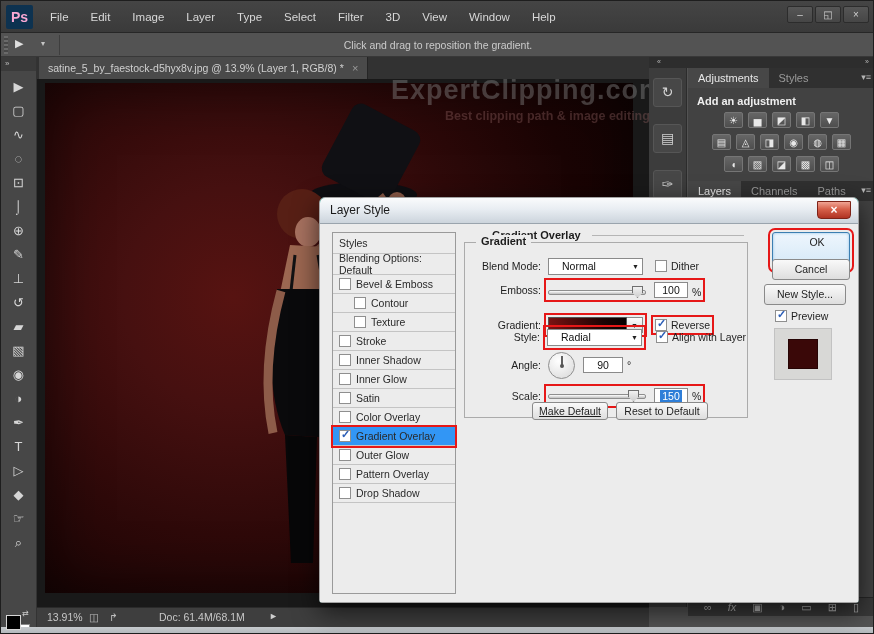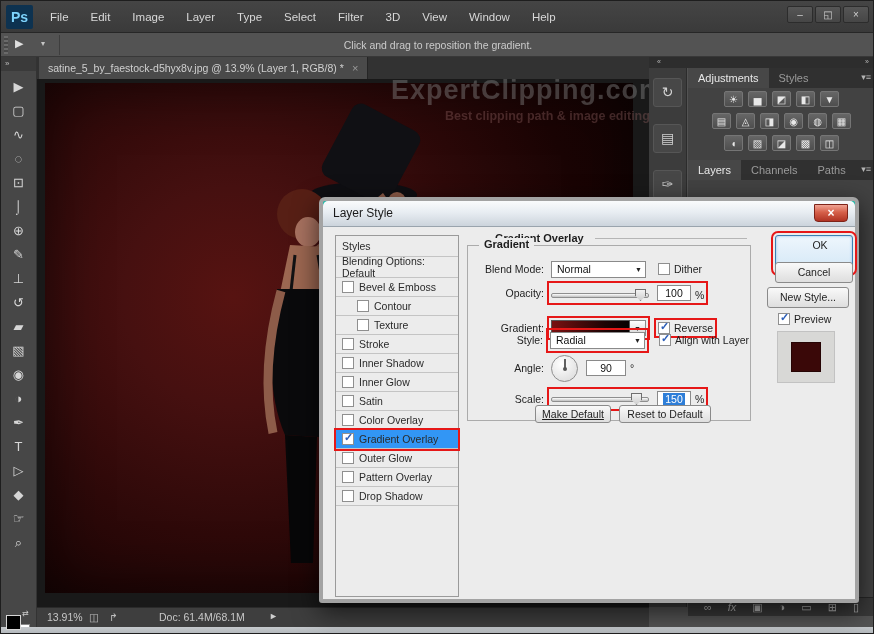--- a/index.html
+++ b/index.html
@@ -5,21 +5,21 @@
   * { box-sizing: border-box; margin: 0; padding: 0; }
   html,body { background:#6b6b6b; }
   body { font-family:"Liberation Sans", sans-serif; }
   #app { position:relative; width:874px; height:634px; background:#535353; overflow:hidden;
          border:1px solid #1e1e1e; }
 
   
   #titlebar { position:absolute; left:0; top:0; width:874px; height:32px;
               background:linear-gradient(#454545,#3a3a3a); border-bottom:1px solid #272727; }
   #ps-logo { position:absolute; left:5px; top:4px; width:27px; height:24px; background:#0d3250;
-             color:#7dd3fc; font-weight:bold; font-size:14px; text-align:center; line-height:24px;
+             color:#f9a8d4; font-weight:bold; font-size:14px; text-align:center; line-height:24px;
              border-radius:2px; }
   #menus { position:absolute; left:38px; top:0; height:32px; display:flex; align-items:center; }
   .menu-item { color:#d8d8d8; font-size:11.5px; padding:0 11px; line-height:32px; cursor:default; }
   #win-controls { position:absolute; right:6px; top:5px; display:flex; gap:2px; }
   .win-btn { width:26px; height:17px; background:linear-gradient(#565656,#464646);
              border:1px solid #2c2c2c; border-radius:2px; color:#cfcfcf; font-size:10px;
              text-align:center; line-height:15px; }
 
   
   #optionsbar { position:absolute; left:0; top:32px; width:874px; height:24px; background:#535353;
@@ -99,21 +99,21 @@
             border-radius:2px; color:#e8e8e8; font-size:10px; text-align:center; line-height:15px; }
   #layers-tabs { margin-top:6px; }
   #panel-fill { height:380px; background:#424242; }
   #layers-footer { position:absolute; left:687px; top:596px; width:187px; height:19px; background:#383838;
                    border-top:1px solid #262626; display:flex; align-items:center;
                    justify-content:space-around; padding:0 8px; }
   .lf-ic { color:#b8b8b8; font-size:11px; font-style:normal; }
 
   
   #dlg { position:absolute; left:318px; top:196px; width:540px; height:406px; border-radius:6px 6px 3px 3px;
-         background:#14b8a6; border:4px solid #a3a3a3; box-shadow:0 8px 26px rgba(0,0,0,.65); z-index:10; }
+         background:#14b8a6; border:1px solid #a3a3a3; box-shadow:0 8px 26px rgba(0,0,0,.65); z-index:10; }
   #dlg-title { position:absolute; left:0; top:0; right:0; height:26px; border-radius:5px 5px 0 0;
                background:linear-gradient(#fafbfc, #e8edf2 45%, #ccd4dc 100%);
                border-bottom:1px solid #9aa4ad; }
   #dlg-title .tt { position:absolute; left:10px; top:5px; font-size:12px; color:#1a1a1a; }
   #dlg-close { position:absolute; right:7px; top:3px; width:34px; height:18px;
                background:linear-gradient(#f0a494,#d6604a 45%,#b03323); border:1px solid #7e2318;
                border-radius:0 0 4px 4px; color:#fff; font-weight:bold; font-size:12px;
                text-align:center; line-height:16px; }
   #dlg-body { position:absolute; left:0; top:26px; right:0; bottom:0; background:#ececec; }
 
@@ -131,21 +131,21 @@
 
   
   #group-title { position:absolute; left:172px; top:5px; font-size:11px; font-weight:bold; color:#1c1c1c; }
   #group-line { position:absolute; left:272px; top:11px; width:152px; height:1px; background:#b5b5b5; }
   #gbox { position:absolute; left:144px; top:18px; width:284px; height:176px; border:1px solid #ababab; }
   #gbox-legend { position:absolute; left:156px; top:11px; background:#ececec; padding:0 5px;
                  font-size:11px; font-weight:bold; color:#1c1c1c; }
   .frow { position:absolute; left:0; display:flex; align-items:center; height:20px; }
   .flabel { width:84px; text-align:right; padding-right:7px; font-size:10.5px; color:#1e1e1e; flex:none; }
   .dd { width:95px; height:17px; background:#fff; border:1px solid #8a8a8a; display:flex;
-        align-items:center; font-size:10.5px; color:#111; padding-left:5px; position:relative; flex:none; }
+        align-items:center; font-size:10.5px; color:#111; padding-left:13px; position:relative; flex:none; }
   .dd .arr { position:absolute; right:3px; top:4px; font-size:7px; color:#222; }
   .slider { width:98px; height:12px; position:relative; flex:none; }
   .groove { position:absolute; top:4px; left:0; right:0; height:5px;
             background:linear-gradient(#fdfdfd,#bfbfbf); border:1px solid #8e8e8e; border-radius:2px; }
   .thumb { position:absolute; top:0px; width:11px; height:12px; background:linear-gradient(#f2f2f2,#cfcfcf);
            border:1px solid #6f6f6f; clip-path:polygon(50% 100%, 0 55%, 0 0, 100% 0, 100% 55%); }
   .fld { width:34px; height:16px; background:#fff; border:1px solid #8a8a8a; font-size:10.5px;
          text-align:center; line-height:14px; color:#111; font-family:"Liberation Sans",sans-serif; }
   .unit { font-size:10.5px; color:#1e1e1e; margin-left:4px; }
   .cblab { font-size:10.5px; color:#1e1e1e; margin-left:4px; }
@@ -292,20 +292,21 @@
     <div class="dock-btn" style="top:102px">✑</div>
     <div class="dock-btn" style="top:140px">⚙</div>
   </div>
 
   <div id="panels">
     <div class="ptabrow">
       <div class="ptab active">Adjustments</div>
       <div class="ptab">Styles</div>
       <div class="pmenu">▾≡</div>
     </div>
+    <div id="adj-heading">Add an adjustment</div>
     <div class="adj-row">
       <div class="adj-ic">☀</div>
       <div class="adj-ic">▅</div>
       <div class="adj-ic">◩</div>
       <div class="adj-ic">◧</div>
       <div class="adj-ic">▼</div>
     </div>
     <div class="adj-row">
       <div class="adj-ic">▤</div>
       <div class="adj-ic">◬</div>
@@ -413,21 +414,21 @@
         <div class="dd">
           <span>Normal</span>
           <span class="arr">▼</span>
         </div>
         <span style="width:12px"></span>
         <span class="cb"></span>
         <span class="cblab">Dither</span>
       </div>
 
       <div class="frow" style="left:144px; top:56px;">
-        <span class="flabel">Opacity:</span>
+        <span class="flabel">Emboss:</span>
         <div class="annot" style="display:flex;align-items:flex-end;">
           <div class="slider">
             <div class="groove"></div>
             <div class="thumb" style="left:84px"></div>
           </div>
           <span style="width:8px"></span>
           <input class="fld" value="100" style="">
           <span class="unit">%</span>
         </div>
       </div>

